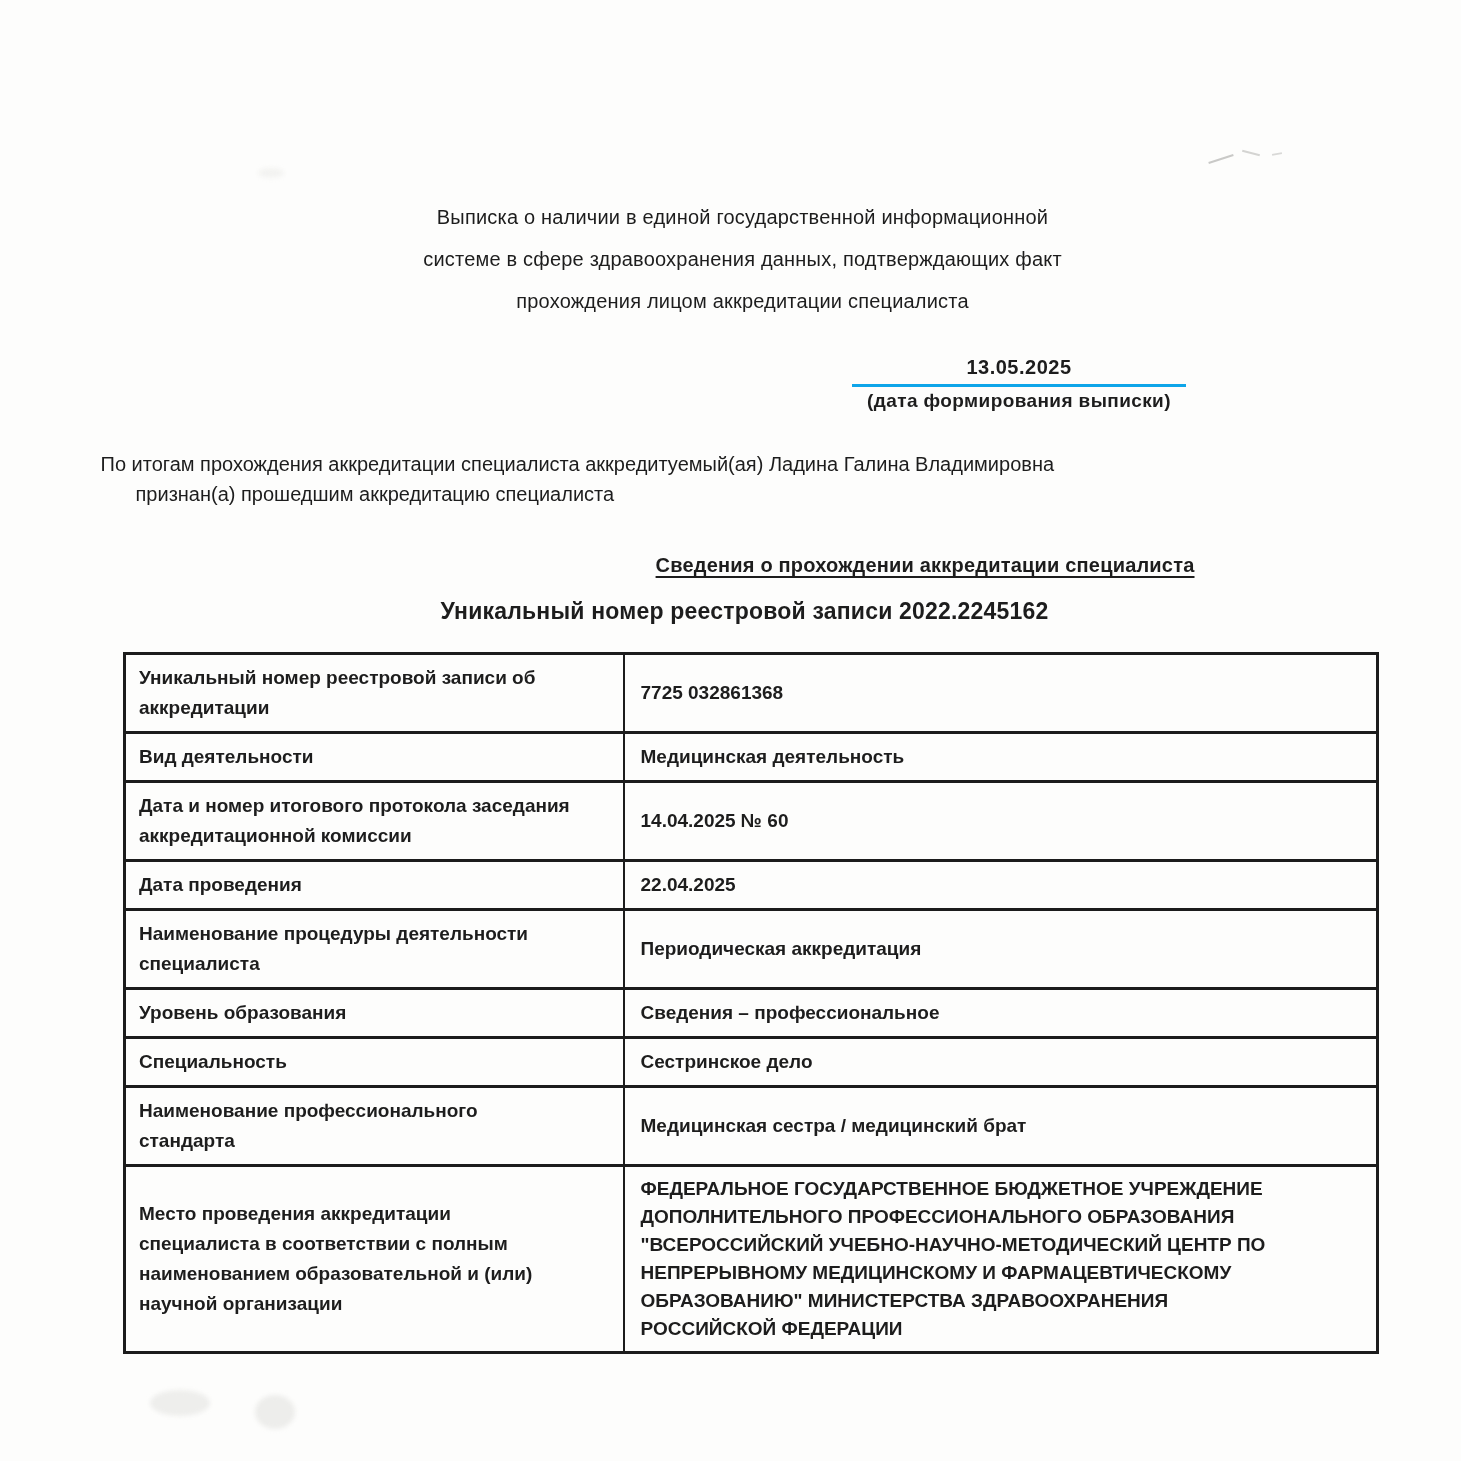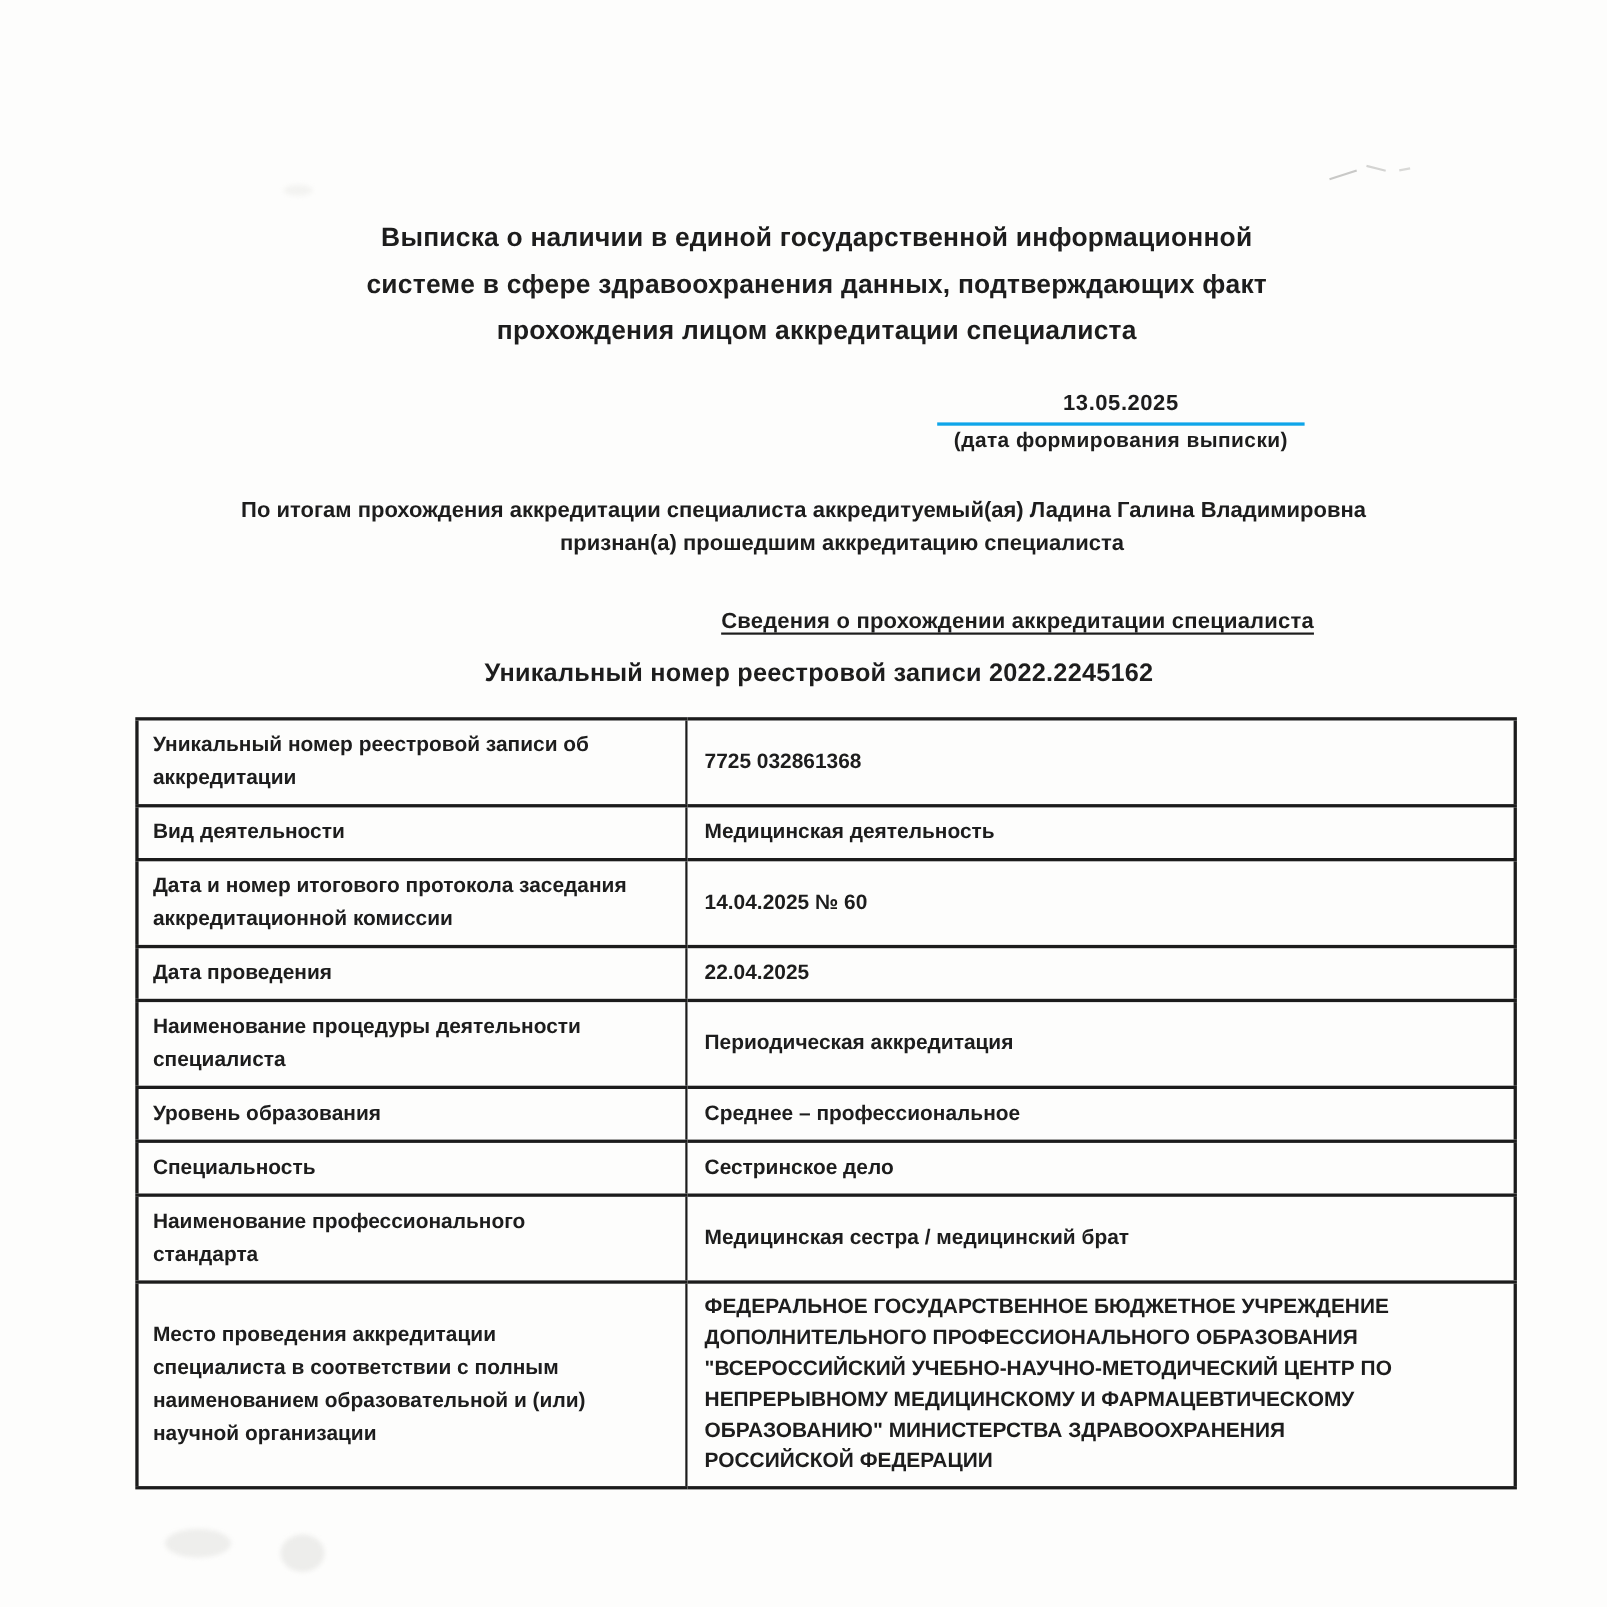--- a/index.html
+++ b/index.html
@@ -15,22 +15,22 @@
     background: #fdfdfc;
     overflow: hidden;
   }
   .doc-title {
     position: absolute;
     top: 196px;
     left: 50%;
     transform: translateX(12px) translateX(-50%);
     width: 1020px;
     text-align: center;
-    font-size: 24px;
-    font-weight: bold;
+    font-size: 20px;
+    font-weight: normal;
     line-height: 42px;
     white-space: pre-line;
     letter-spacing: 0.2px;
   }
   .date-block {
     position: absolute;
     top: 356px;
     left: 852px;
     width: 334px;
     text-align: center;
@@ -48,23 +48,23 @@
     font-weight: bold;
     letter-spacing: 0.4px;
     white-space: nowrap;
   }
   .intro {
     position: absolute;
     top: 449px;
     left: 50%;
     transform: translateX(-50%);
     width: 1260px;
-    text-align: center;
-    font-size: 20px;
-    font-weight: bold;
+    text-align: left;
+    font-size: 20px;
+    font-weight: normal;
     line-height: 30px;
   }
   .intro-line-2 { transform: translateX(35px); }
   .section-heading {
     position: absolute;
     top: 554px;
     left: 50%;
     transform: translateX(14px) translateX(-50%);
     width: 900px;
     text-align: right;
@@ -178,21 +178,21 @@
         <td class="cell-label">Дата проведения</td>
         <td class="cell-value">22.04.2025</td>
       </tr>
       <tr class="h72">
         <td class="cell-label">Наименование процедуры деятельности
 специалиста</td>
         <td class="cell-value">Периодическая аккредитация</td>
       </tr>
       <tr class="h46">
         <td class="cell-label">Уровень образования</td>
-        <td class="cell-value">Среднее – профессиональное</td>
+        <td class="cell-value">Сведения – профессиональное</td>
       </tr>
       <tr class="h46">
         <td class="cell-label">Специальность</td>
         <td class="cell-value">Сестринское дело</td>
       </tr>
       <tr class="h72">
         <td class="cell-label">Наименование профессионального
 стандарта</td>
         <td class="cell-value">Медицинская сестра / медицинский брат</td>
       </tr>

